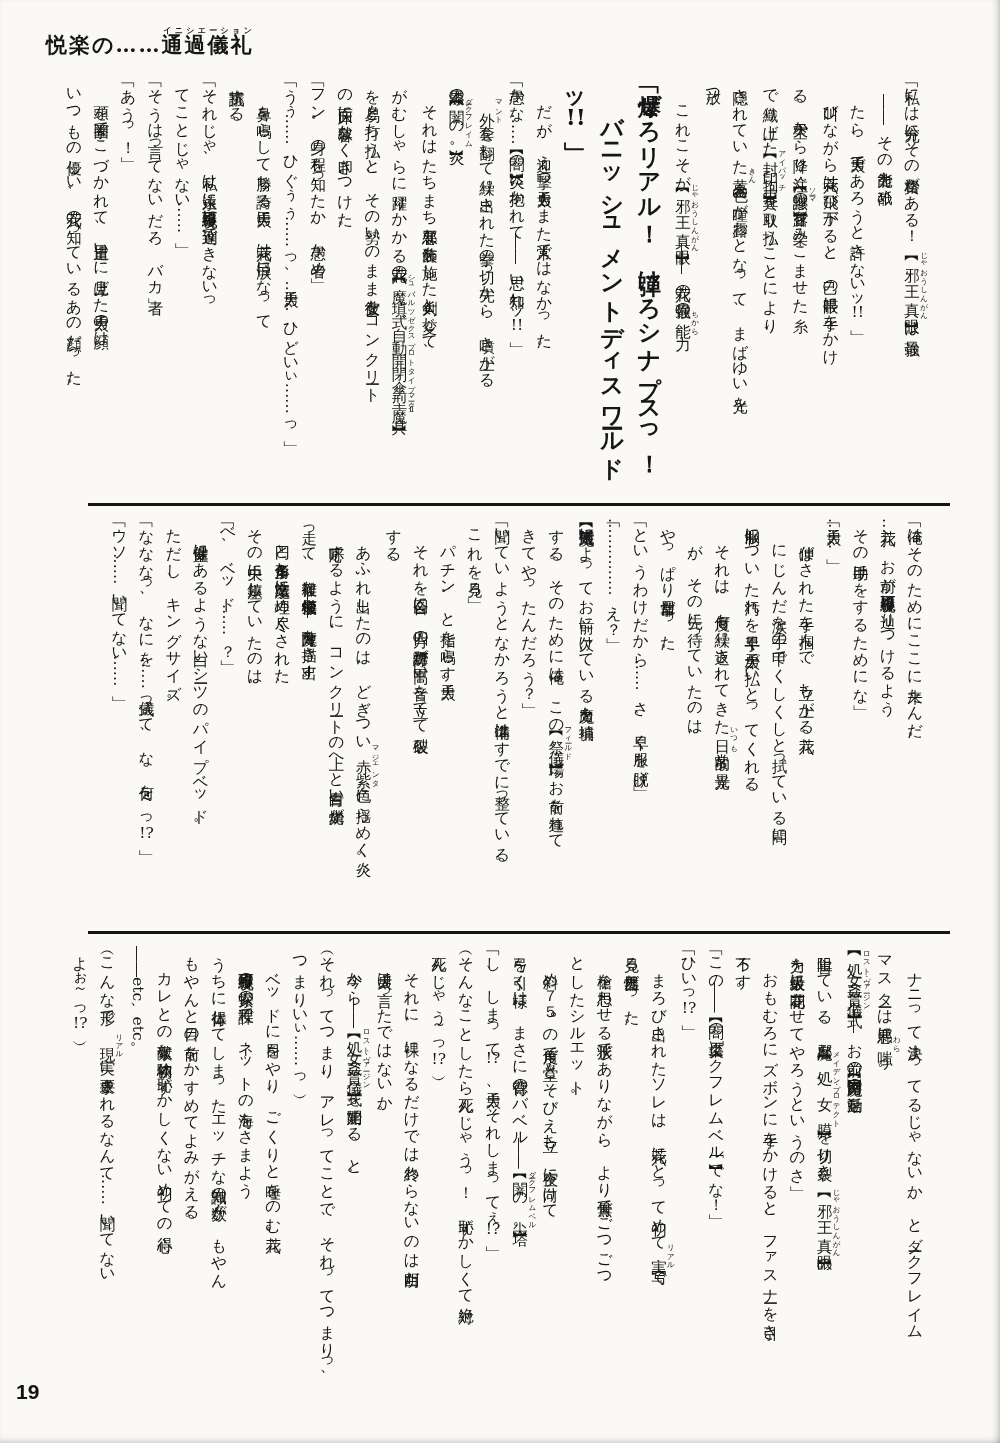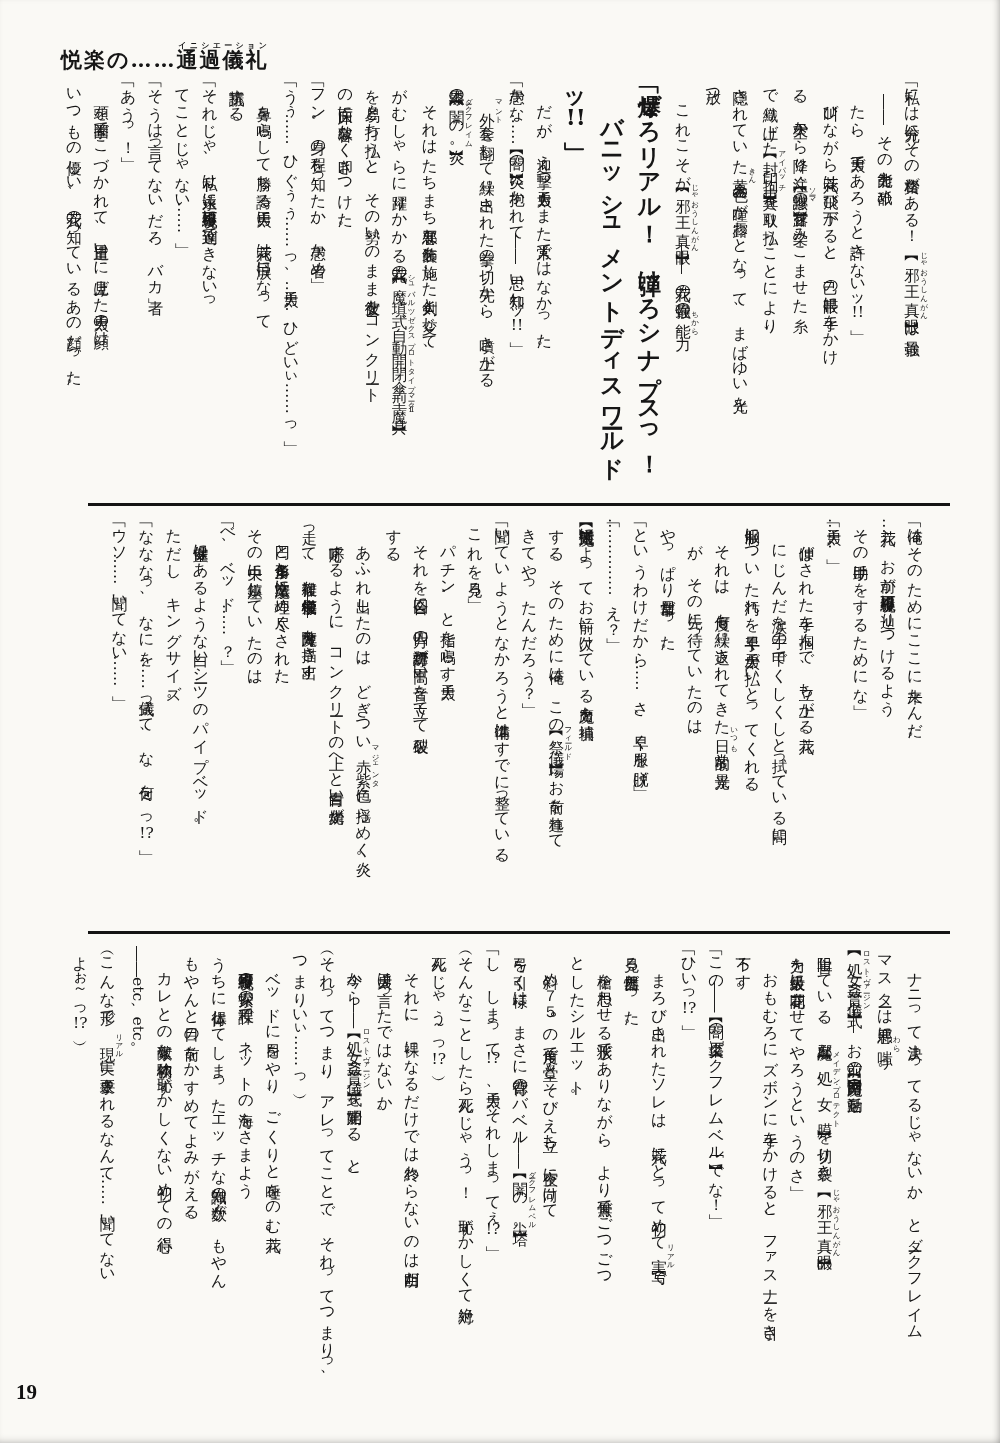--- a/index.html
+++ b/index.html
@@ -10,21 +10,21 @@
   }
   .page{
     position:relative;
     width:1000px;height:1443px;
     background:#faf9f5;
     color:#161616;
     overflow:hidden;
     box-shadow:inset -6px 0 8px -6px rgba(0,0,0,.35), inset 0 -6px 8px -6px rgba(0,0,0,.25);
   }
   .title{
-    position:absolute;left:46px;top:26px;margin:15px;
+    position:absolute;left:46px;top:26px;margin:0;
     font-size:21px;font-weight:700;letter-spacing:2px;
     writing-mode:horizontal-tb;white-space:nowrap;
   }
   .title rt{font-size:8px;font-weight:700;letter-spacing:0;}
   .section{
     position:absolute;left:83px;right:72px;
     writing-mode:vertical-rl;
     text-orientation:mixed;
     font-size:15.5px;
     line-height:1.75;
@@ -39,21 +39,21 @@
   ruby rt{font-size:7.5px;letter-spacing:0;}
   .tcy{text-combine-upright:all;-webkit-text-combine:horizontal;}
   .divider{
     position:absolute;left:88px;width:862px;height:3px;
     background:#141414;border:none;margin:0;
   }
   #divider-1{top:503px;}
   #divider-2{top:931px;}
   .page-number{
     position:absolute;left:16px;top:1380px;
-    font-family:Liberation Serif, serif;
+    font-family:Liberation Sans, sans-serif;
     font-weight:700;font-size:21px;color:#111;
   }
 </style>
 </head>
 <body>
 
 <div class="page">
   <h1 class="title">悦楽の……<ruby>通過儀礼<rt>イニシエーション</rt></ruby></h1>
 
   <div class="section" id="section-0">

